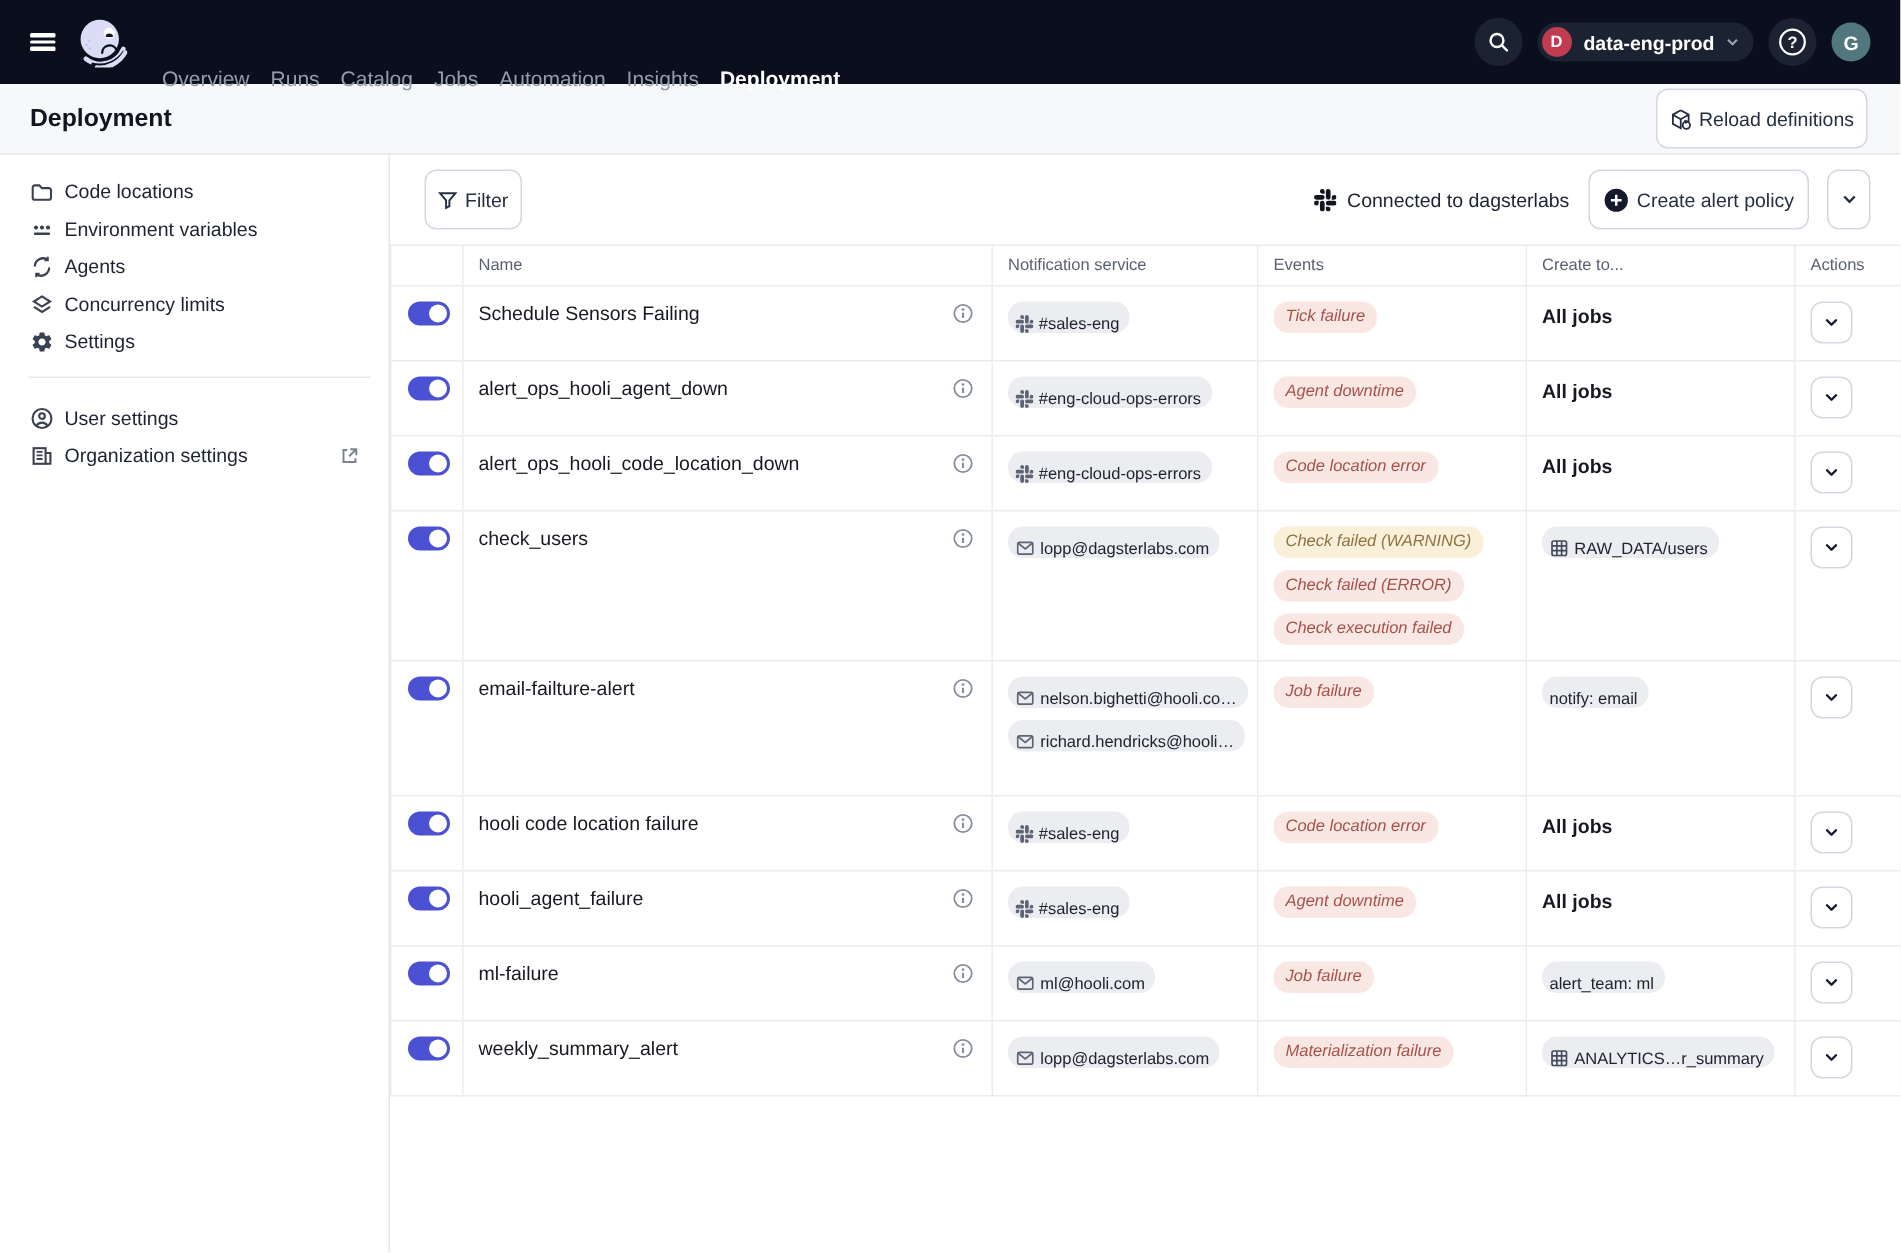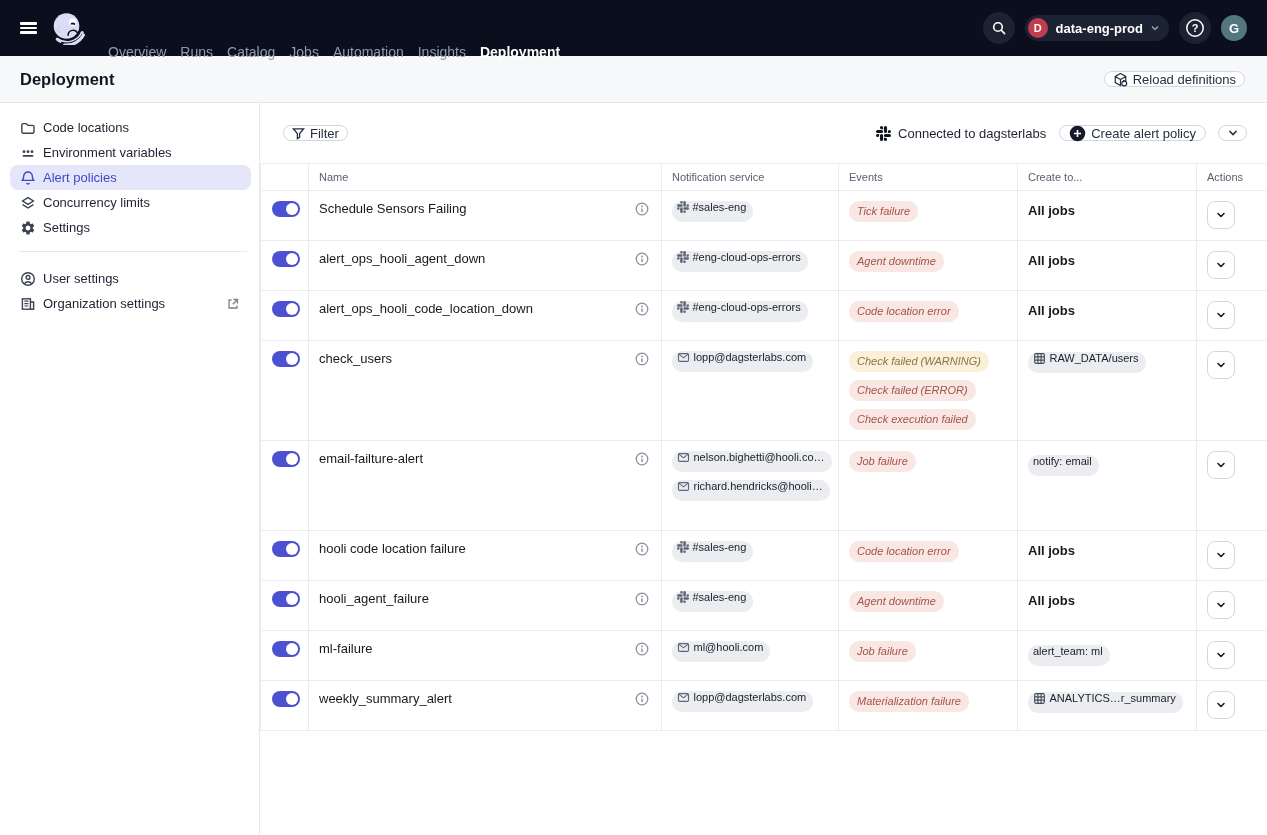--- a/index.html
+++ b/index.html
@@ -21,21 +21,21 @@
 .av { width:20px; height:20px; border-radius:50%; display:flex; align-items:center;
   justify-content:center; color:#fff; font-size:11px; font-weight:700; }
 .av.d { background:#c13c50; margin-right:8px; }
 .av.g { width:26px; height:26px; background:#53777f; font-size:13px; margin-left:10px; }
 .envpill svg { margin-left:7px; }
 
 .pagehead { height:47px; background:#f7f8fa; border-bottom:1px solid #e4e6eb; display:flex;
   align-items:center; }
 .pagehead h1 { font-size:16.5px; font-weight:700; color:#11151f; margin-left:20px; }
 .btn { display:inline-flex; align-items:center; gap:5px; background:#fff; border:1px solid #d4d7df;
-  border-radius:8px; height:16px; padding:0 8px; font-family:"Liberation Sans",sans-serif;
+  border-radius:8px; height:40px; padding:0 8px; font-family:"Liberation Sans",sans-serif;
   font-size:13px; color:#252e42; }
 .reload { margin-left:auto; margin-right:22px; }
 
 .shell { display:flex; height:732px; }
 aside { width:260px; border-right:1px solid #e6e8ec; padding-top:12px; flex-shrink:0; }
 .sideitem { height:25px; display:flex; align-items:center; margin:0 8px 0 10px; border-radius:8px;
   font-size:13px; color:#1c2230; }
 .sideitem svg { margin:0 7px 0 10px; flex-shrink:0; }
 .sideitem.sel { background:#e5e6f9; color:#3d49cc; }
 .sidehr { border:none; border-top:1px solid #e6e8ec; margin:11px 12px 14px 19px; }
@@ -54,21 +54,21 @@
   padding:0 0 0 10px; vertical-align:middle; }
 tr.r td { padding-top:10px; }
 td.name { padding:12px 12px 0 10px; font-size:13px; color:#16191f; }
 .namewrap { display:flex; }
 .namewrap .info { margin-left:auto; margin-top:1px; }
 td.tgl { padding-left:11px; }
 .toggle { width:28px; height:16px; background:#4b51d2; border-radius:8px; position:relative; }
 .toggle::after { content:""; position:absolute; width:12px; height:12px; background:#fff;
   border-radius:50%; right:2px; top:2px; }
 td.svc, td.ev, td.app { padding:10px 10px 0 10px; }
-.pill { display:inline-flex; align-items:flex-start; gap:3.5px; background:#ebedf1; border-radius:10px;
+.pill { display:inline-flex; align-items:flex-end; gap:3.5px; background:#ebedf1; border-radius:10px;
   height:21px; padding:0 7px 0 5px; font-size:11px; color:#20242e; margin-bottom:8px; max-width:164px;
   white-space:nowrap; }
 .tag { display:inline-block; border-radius:10px; height:21px; line-height:21px; padding:0 8px;
   font-size:11px; margin-bottom:8px; white-space:nowrap;font-style:italic; }
 .tag.red { background:#f9e7e4; color:#a5534a; }
 .tag.yel { background:#faf0da; color:#8b7443; }
 .alljobs { font-size:13px; color:#16191f; padding-top:2px;font-weight:bold; }
 td.act { padding:10px 0 0 10px; }
 .actbtn { width:28px; height:28px; border:1px solid #d4d7df; border-radius:8px; background:#fff;
   display:flex; align-items:center; justify-content:center; }
@@ -144,24 +144,26 @@
 <aside>
   <div class="sideitem"><svg width="16" height="16" viewBox="0 0 16 16" fill="none" stroke="#3a4150" stroke-width="1.4">
           <path d="M1.8 5 a1.4 1.4 0 0 1 1.4 -1.4 h3 l1.7 1.8 h4.7 a1.4 1.4 0 0 1 1.4 1.4 v5 a1.4 1.4 0 0 1 -1.4 1.4 h-9.4 a1.4 1.4 0 0 1 -1.4 -1.4 z"></path>
         </svg>Code locations</div>
   <div class="sideitem"><svg width="16" height="16" viewBox="0 0 16 16" fill="#3a4150">
           <circle cx="4" cy="6.7" r="1.4"></circle>
           <circle cx="8" cy="6.7" r="1.4"></circle>
           <circle cx="12" cy="6.7" r="1.4"></circle>
           <rect x="2.6" y="10" width="10.8" height="1.7" rx="0.8"></rect>
         </svg>Environment variables</div>
-  <div class="sideitem sel"><svg width="16" height="16" viewBox="0 0 16 16" fill="none" stroke="#3d49cc" stroke-width="1.4">
-          <path d="M8 2 a4.3 4.3 0 0 1 4.3 4.3 c0 2.6 0.9 3.6 1.4 4.1 h-11.4 c0.5 -0.5 1.4 -1.5 1.4 -4.1 a4.3 4.3 0 0 1 4.3 -4.3 z"></path>
-          <path d="M6.6 13 a1.5 1.5 0 0 0 2.8 0"></path>
-        </svg>Alert policies</div>
+  <div class="sideitem"><svg width="16" height="16" viewBox="0 0 16 16" fill="none" stroke="#3a4150" stroke-width="1.5">
+          <path d="M11.8 3.1 a5.6 5.6 0 0 0 -8.6 4.6"></path>
+          <path d="M11.8 1.2 v2.2 h-2.2" stroke-width="1.4"></path>
+          <path d="M4.2 12.9 a5.6 5.6 0 0 0 8.6 -4.6"></path>
+          <path d="M4.2 14.8 v-2.2 h2.2" stroke-width="1.4"></path>
+        </svg>Agents</div>
   <div class="sideitem"><svg width="16" height="16" viewBox="0 0 16 16" fill="none" stroke="#3a4150" stroke-width="1.4">
           <path d="M8 2.6 L13.4 6 8 9.4 2.6 6 Z"></path>
           <path d="M2.6 9.6 L8 13 13.4 9.6"></path>
         </svg>Concurrency limits</div>
   <div class="sideitem"><svg width="16" height="16" viewBox="0 0 24 24" fill="#3a4150">
           <path d="M19.14 12.94c.04-.3.06-.61.06-.94 0-.32-.02-.64-.07-.94l2.03-1.58c.18-.14.23-.41.12-.61l-1.92-3.32c-.12-.22-.37-.29-.59-.22l-2.39.96c-.5-.38-1.03-.7-1.62-.94l-.36-2.54c-.04-.24-.24-.41-.48-.41h-3.84c-.24 0-.43.17-.47.41l-.36 2.54c-.59.24-1.13.57-1.62.94l-2.39-.96c-.22-.08-.47 0-.59.22L2.74 8.87c-.12.21-.08.47.12.61l2.03 1.58c-.05.3-.09.63-.09.94s.02.64.07.94l-2.03 1.58c-.18.14-.23.41-.12.61l1.92 3.32c.12.22.37.29.59.22l2.39-.96c.5.38 1.03.7 1.62.94l.36 2.54c.05.24.24.41.48.41h3.84c.24 0 .44-.17.47-.41l.36-2.54c.59-.24 1.13-.56 1.62-.94l2.39.96c.22.08.47 0 .59-.22l1.92-3.32c.12-.22.07-.47-.12-.61l-2.01-1.58zM12 15.6c-1.98 0-3.6-1.62-3.6-3.6s1.62-3.6 3.6-3.6 3.6 1.62 3.6 3.6-1.62 3.6-3.6 3.6z"></path>
         </svg>Settings</div>
   <hr class="sidehr">
   <div class="sideitem"><svg width="16" height="16" viewBox="0 0 16 16" fill="none" stroke="#3a4150" stroke-width="1.4">
           <circle cx="8" cy="8" r="6.3"></circle>

